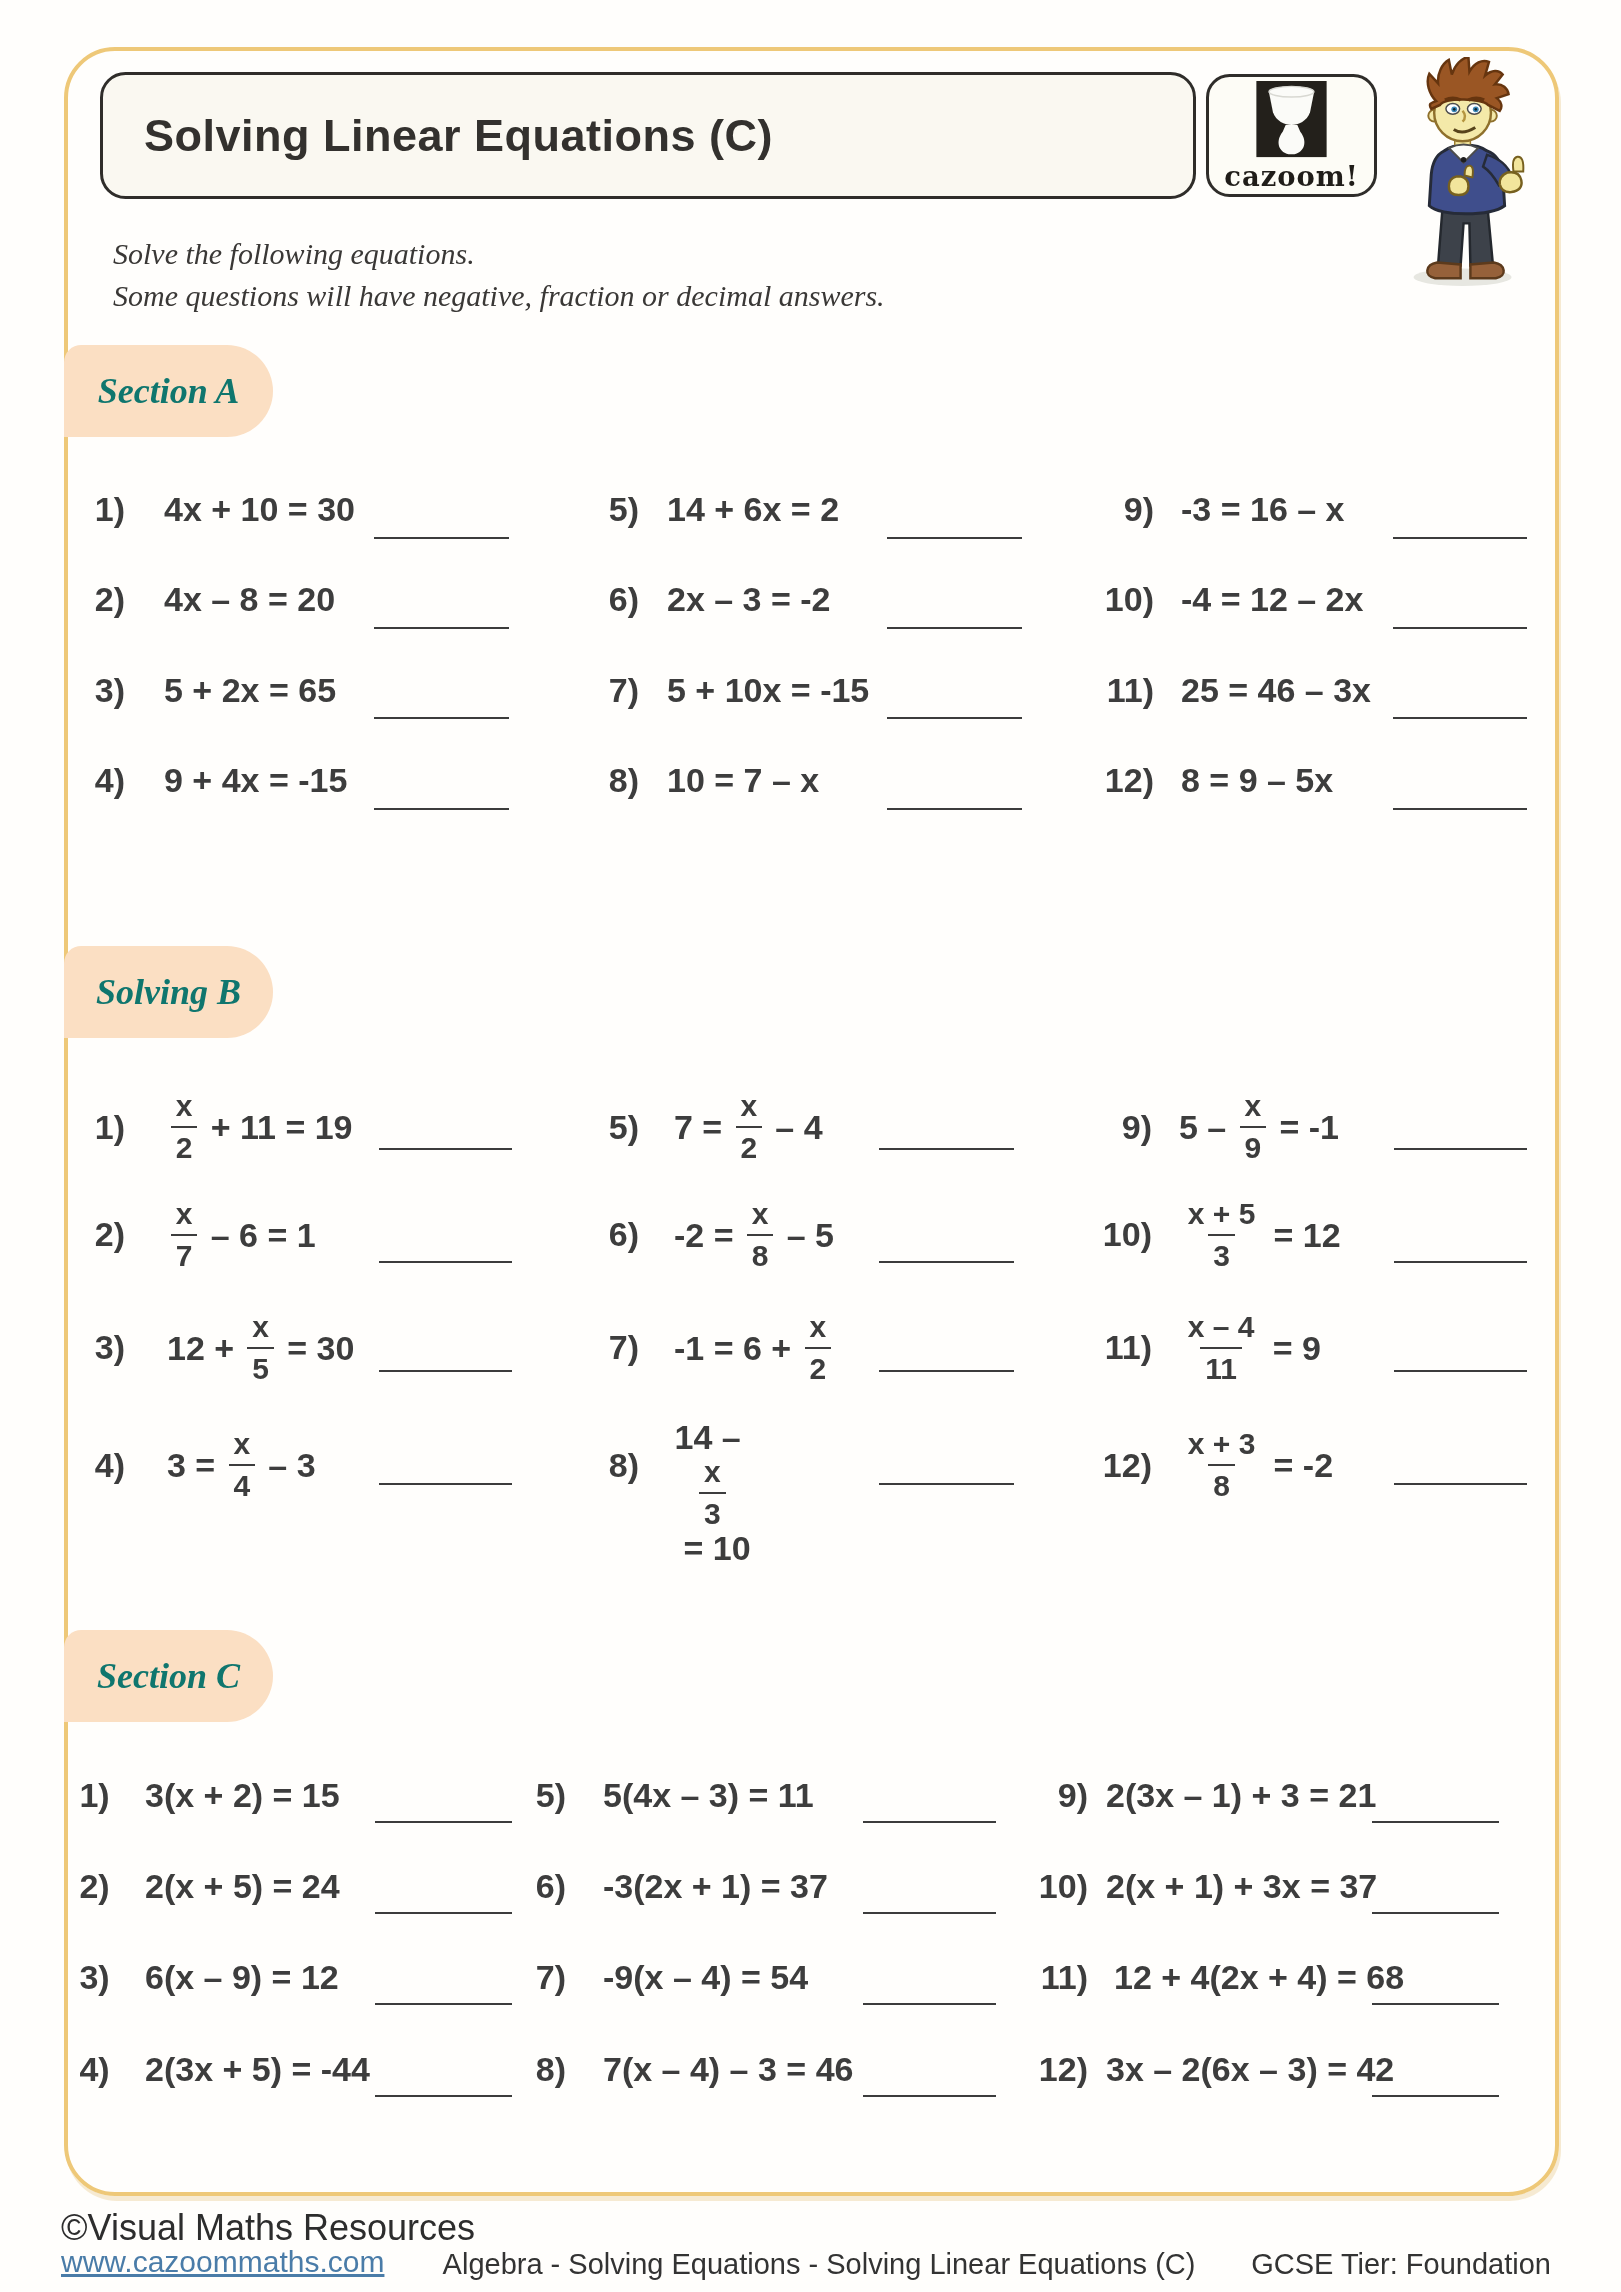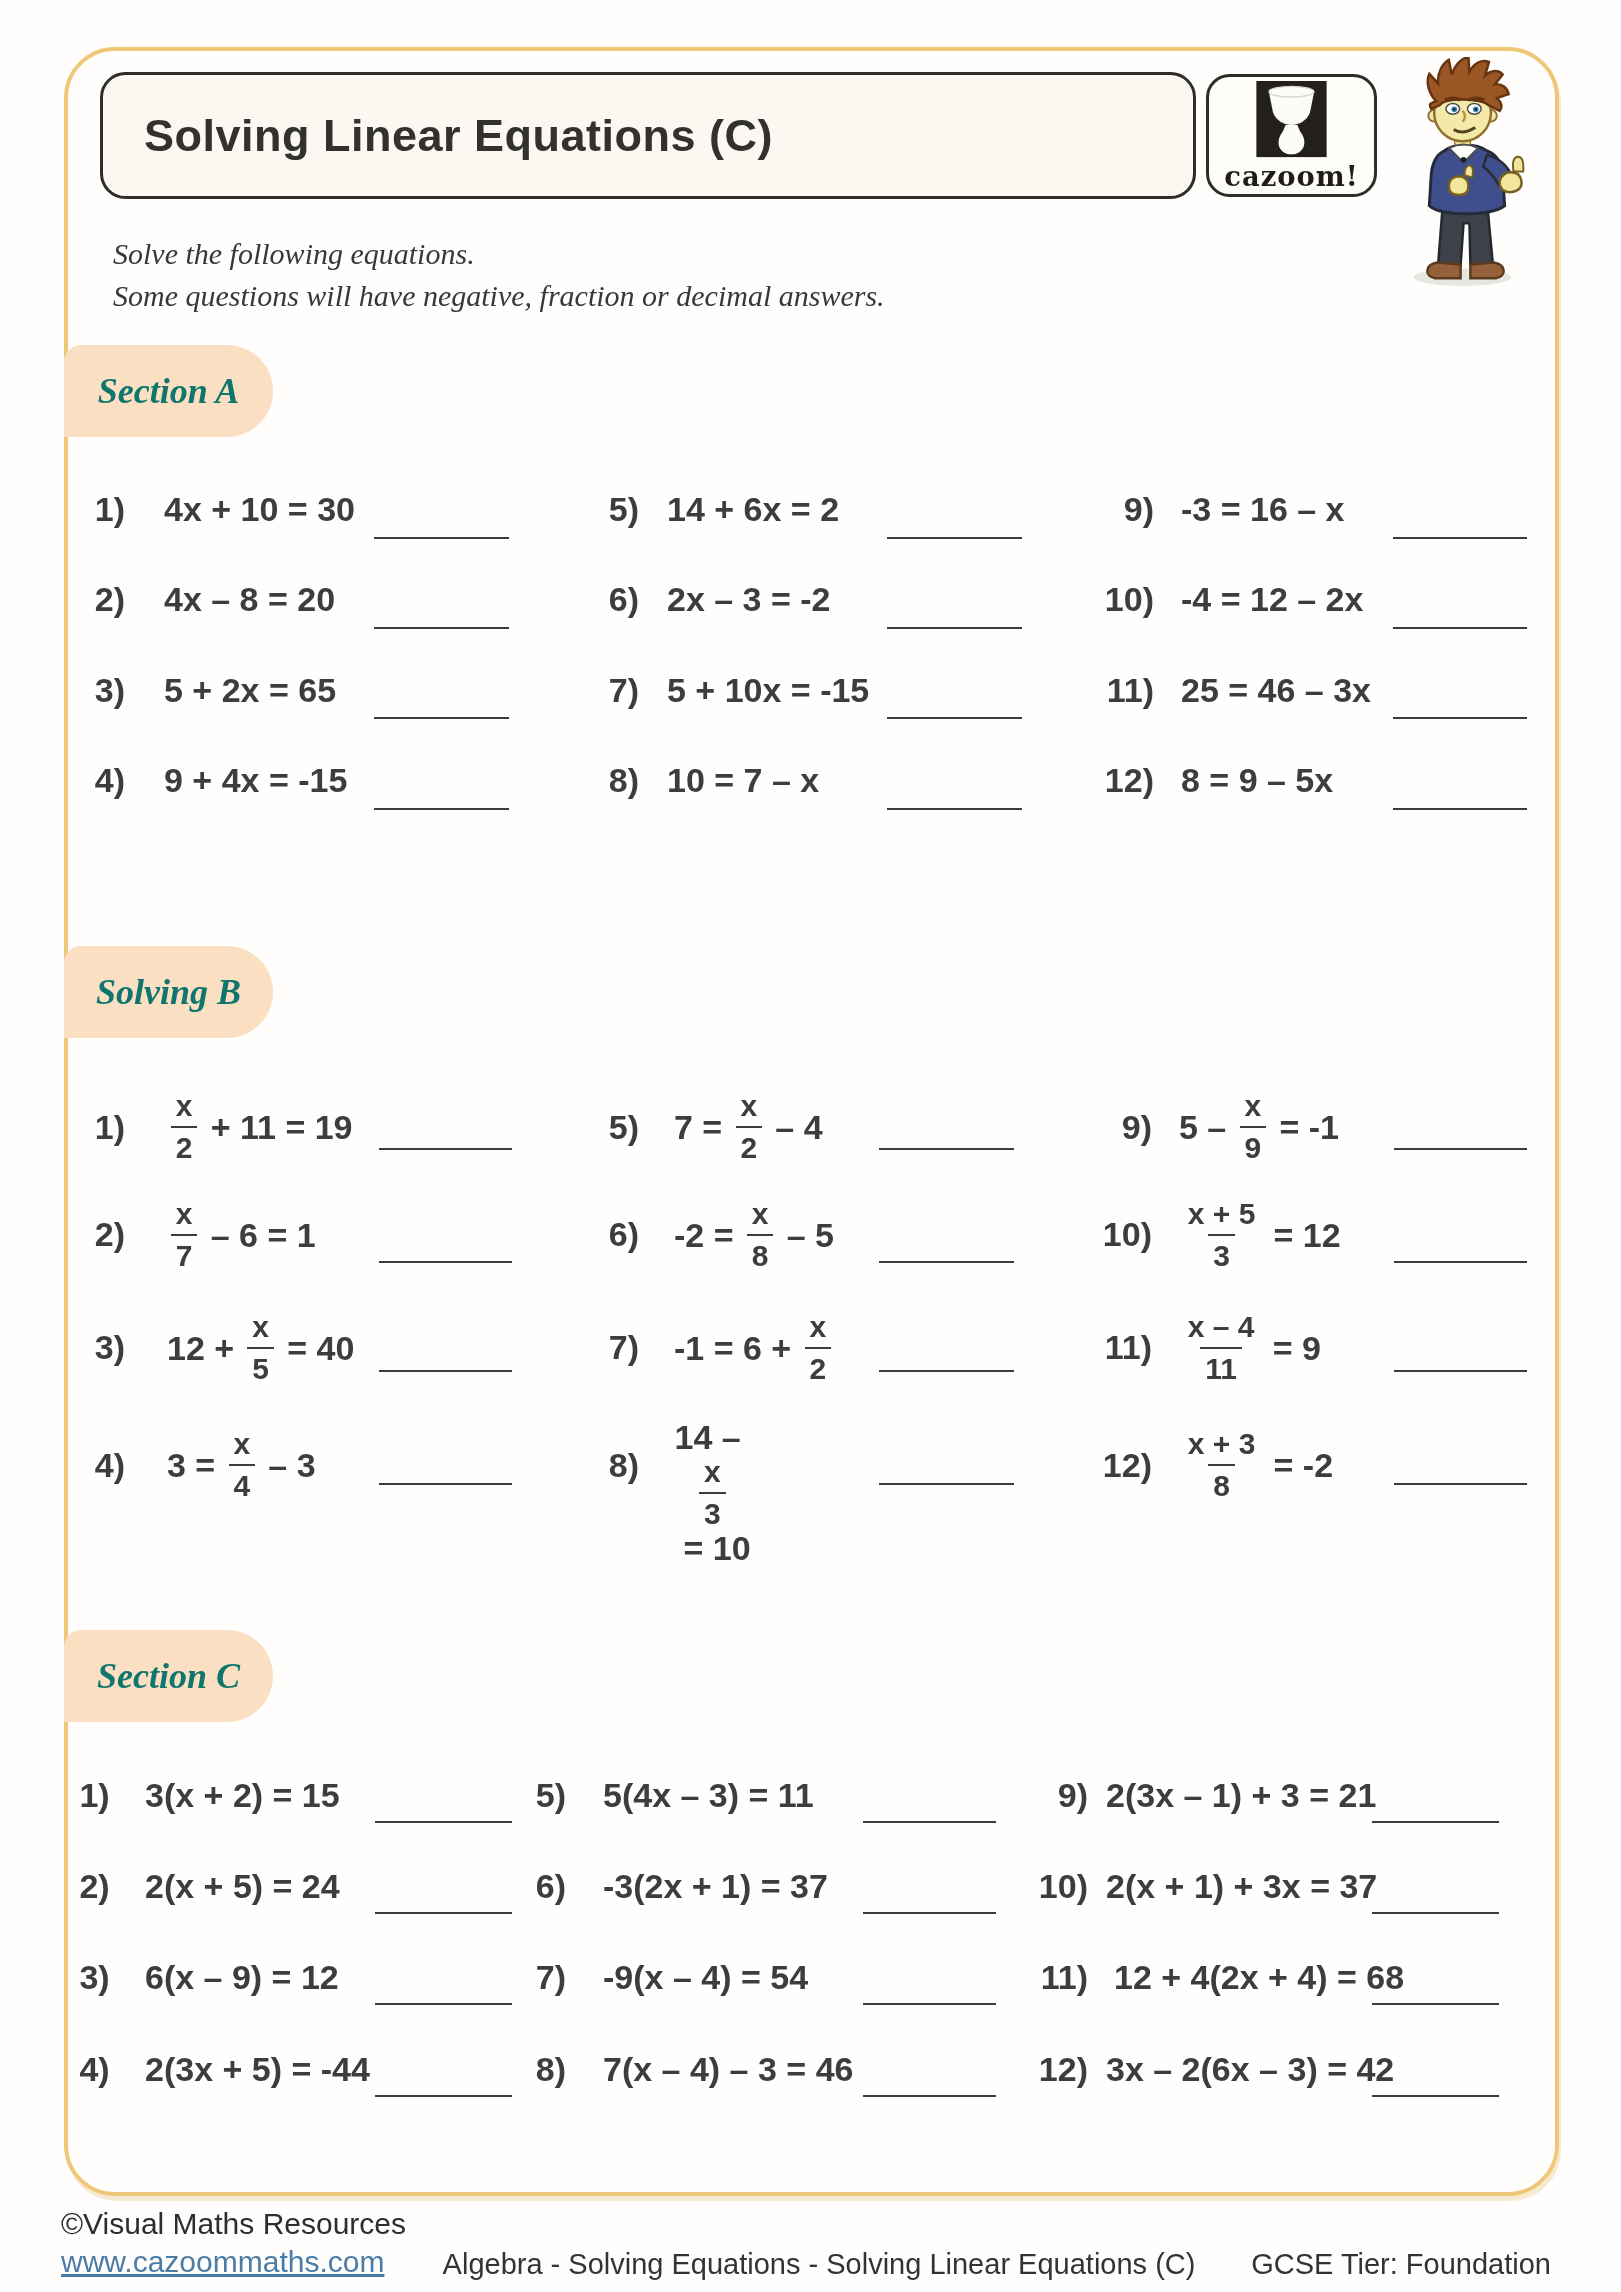--- a/index.html
+++ b/index.html
@@ -40,21 +40,21 @@
     font-weight:bold;font-size:34px;color:var(--ink,#3d3d3d);
   }
   .eq{
     position:absolute;display:flex;align-items:center;white-space:pre;
     font-weight:bold;font-size:34px;color:var(--ink,#3d3d3d);
   }
   .frac{display:inline-flex;flex-direction:column;align-items:center;font-size:30px;line-height:1;margin:0 3.9px;}
   .fnum{padding:0 4.9px 4.9px;white-space:pre;}
   .fden{border-top:2.9px solid var(--ink,#3d3d3d);padding:4.9px 4.9px 0;white-space:pre;}
   .answer-line{position:absolute;height:0;border-top:2.9px solid #3c3c3c;}
-  .footer-copy{position:absolute;left:61px;top:2207px;font-size:30px;color:#2d2d2d;}
+  .footer-copy{position:absolute;left:61px;top:2207px;font-size:36px;color:#2d2d2d;}
   .footer-link{position:absolute;left:61px;top:2245px;font-size:30px;color:var(--link,#4a7ca8);text-decoration:underline;}
   .footer-center{position:absolute;left:412px;top:2248px;width:814px;text-align:center;font-size:29px;color:#333;}
   .footer-right{position:absolute;left:1157px;top:2248px;width:394px;text-align:right;font-size:29px;color:#333;}
 </style>
 </head>
 <body>
 
 <div class="sheet" id="sheet">
 
   <div class="page-border"></div>
@@ -153,21 +153,21 @@
     <div class="qnum" style="left: 1061px; top: 756px;">12)</div>
     <div class="eq" style="left: 1181px; top: 756px; height: 49px;"><span>8 = 9 – 5x</span></div>
     <div class="answer-line" style="left: 1393px; width: 134px; top: 808px;"></div>
     <div class="qnum" style="left: 32px; top: 1103px;">1)</div>
     <div class="eq" style="left: 167px; top: 1080px; height: 94px;"><span class="frac"><span class="fnum">x</span><span class="fden">2</span></span><span> + 11 = 19</span></div>
     <div class="answer-line" style="left: 379px; width: 133px; top: 1148px;"></div>
     <div class="qnum" style="left: 32px; top: 1210px;">2)</div>
     <div class="eq" style="left: 167px; top: 1188px; height: 94px;"><span class="frac"><span class="fnum">x</span><span class="fden">7</span></span><span> – 6 = 1</span></div>
     <div class="answer-line" style="left: 379px; width: 133px; top: 1261px;"></div>
     <div class="qnum" style="left: 32px; top: 1323px;">3)</div>
-    <div class="eq" style="left: 167px; top: 1301px; height: 94px;"><span>12 + </span><span class="frac"><span class="fnum">x</span><span class="fden">5</span></span><span> = 40</span></div>
+    <div class="eq" style="left: 167px; top: 1301px; height: 94px;"><span>12 + </span><span class="frac"><span class="fnum">x</span><span class="fden">5</span></span><span> = 30</span></div>
     <div class="answer-line" style="left: 379px; width: 133px; top: 1370px;"></div>
     <div class="qnum" style="left: 32px; top: 1441px;">4)</div>
     <div class="eq" style="left: 167px; top: 1418px; height: 94px;"><span>3 = </span><span class="frac"><span class="fnum">x</span><span class="fden">4</span></span><span> – 3</span></div>
     <div class="answer-line" style="left: 379px; width: 133px; top: 1483px;"></div>
     <div class="qnum" style="left: 546px; top: 1103px;">5)</div>
     <div class="eq" style="left: 674px; top: 1080px; height: 94px;"><span>7 = </span><span class="frac"><span class="fnum">x</span><span class="fden">2</span></span><span> – 4</span></div>
     <div class="answer-line" style="left: 879px; width: 135px; top: 1148px;"></div>
     <div class="qnum" style="left: 546px; top: 1210px;">6)</div>
     <div class="eq" style="left: 674px; top: 1188px; height: 94px;"><span>-2 = </span><span class="frac"><span class="fnum">x</span><span class="fden">8</span></span><span> – 5</span></div>
     <div class="answer-line" style="left: 879px; width: 135px; top: 1261px;"></div>

